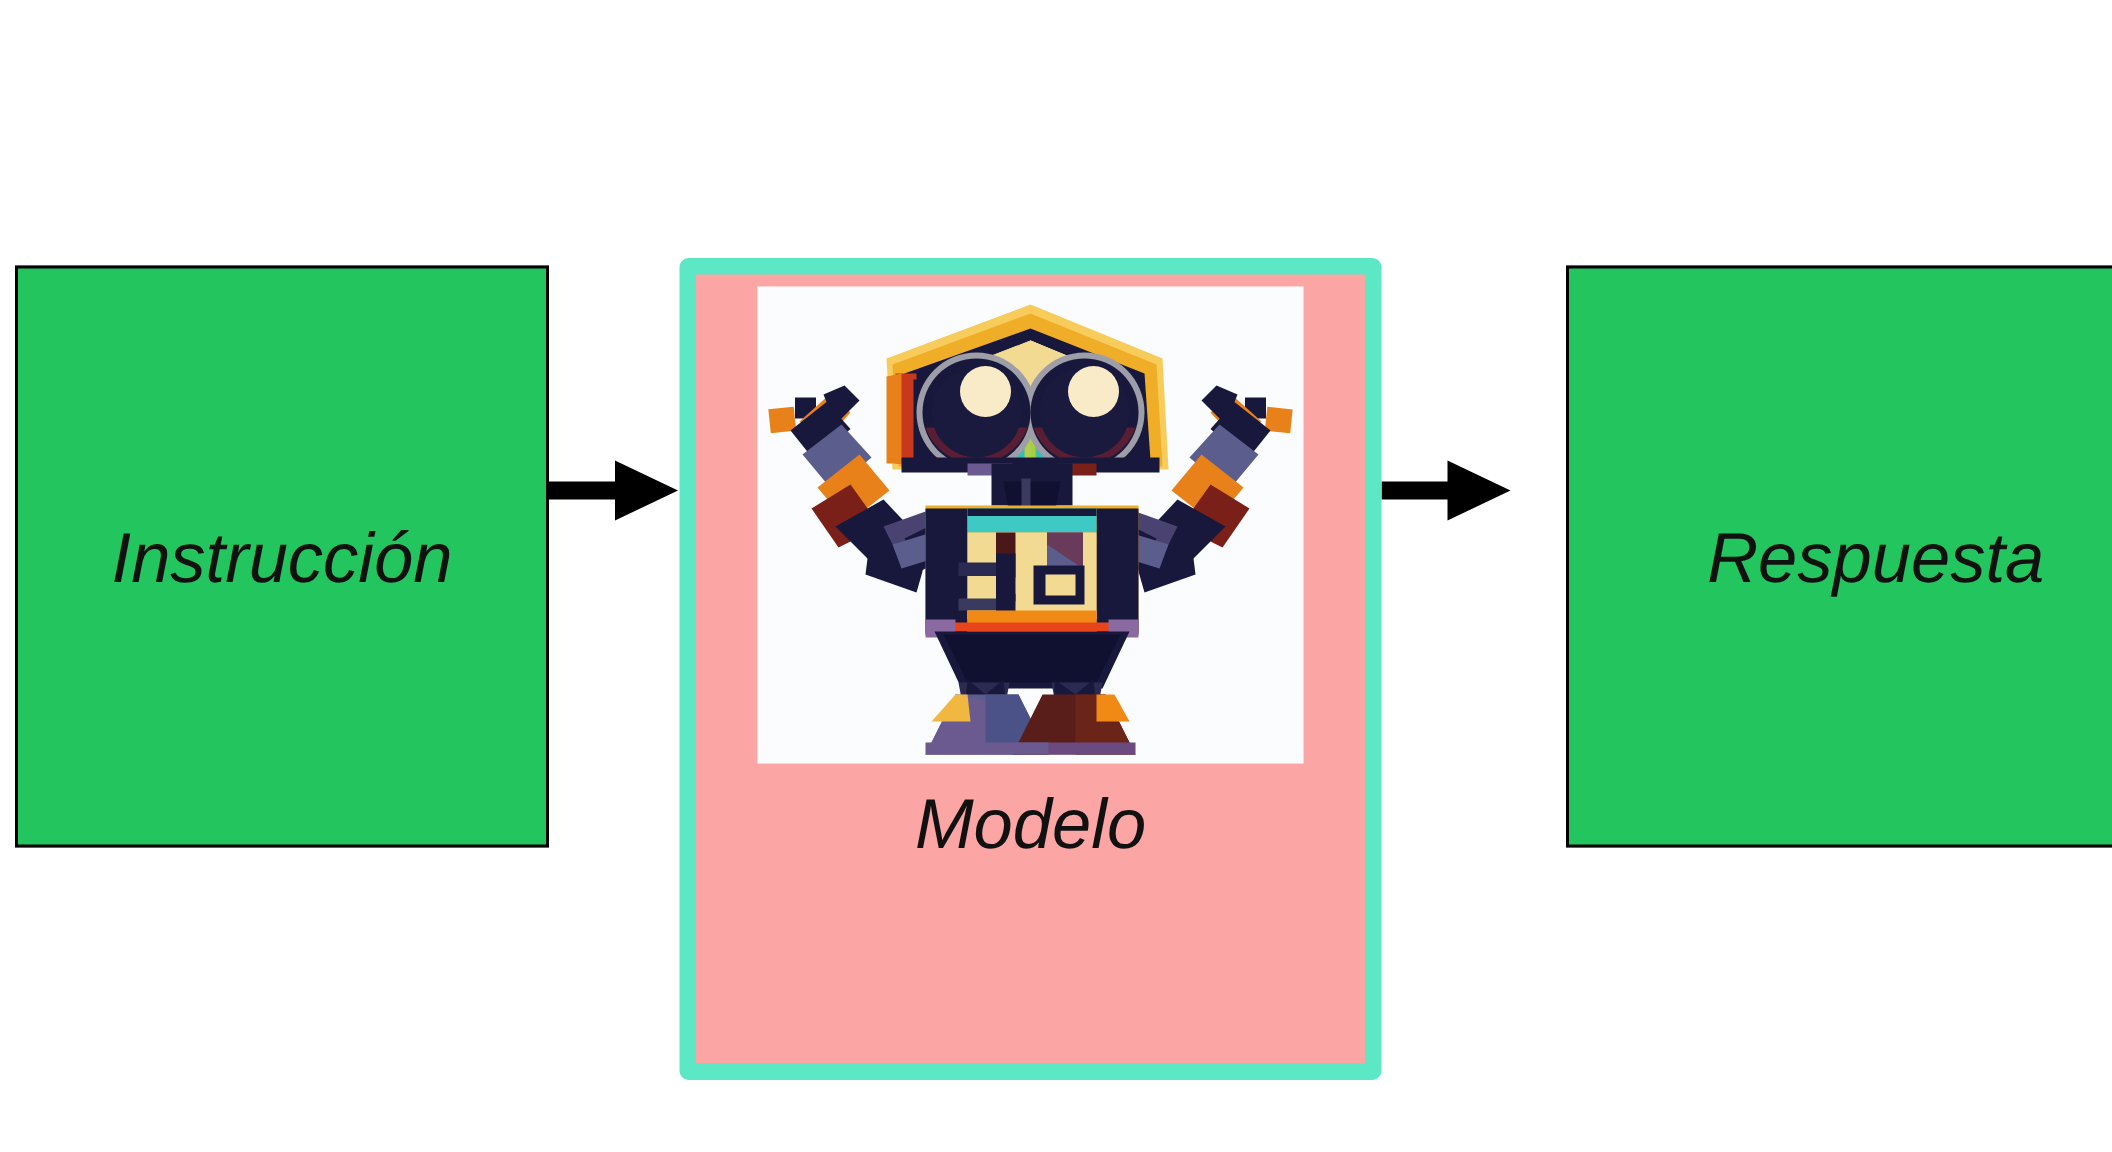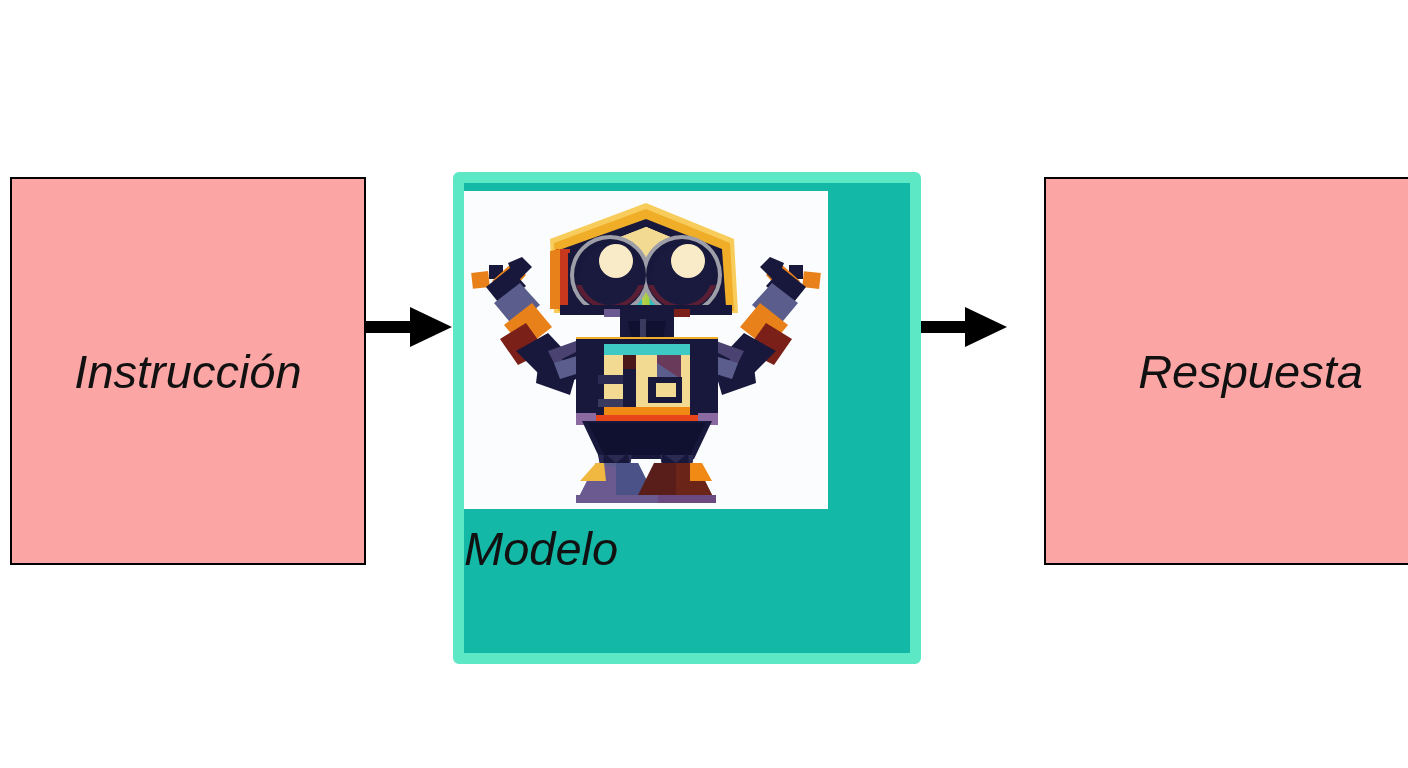--- a/index.html
+++ b/index.html
@@ -18,21 +18,21 @@
   .stage {
     position: absolute;
     inset: 0;
   }
 
   
   .plain-box {
     position: absolute;
     box-sizing: border-box;
     border: 2px solid #000000;
-    background: #fca5a5;
+    background: #22c55e;
     display: flex;
     align-items: center;
     justify-content: center;
   }
   #box-instruccion {
     left: 10px;
     top: 177px;
     width: 356px;
     height: 388px;
   }
@@ -53,26 +53,27 @@
     letter-spacing: 0px;
   }
 
   
   #box-modelo {
     position: absolute;
     box-sizing: border-box;
     left: 453px;
     top: 172px;
     width: 468px;
-    height: 492px;
+    height: 548px;
     border: 11px solid #5CE8C4;
     border-radius: 6px;
-    background: #14b8a6;
+    background: #fca5a5;
     display: flex;
     flex-direction: column;
+    align-items: center;
     justify-content: flex-start;
   }
   .model-figure {
     position: relative;
     width: 364px;
     height: 318px;
     margin-top: 8px;
     background: #fbfcfd;
     overflow: hidden;
   }

